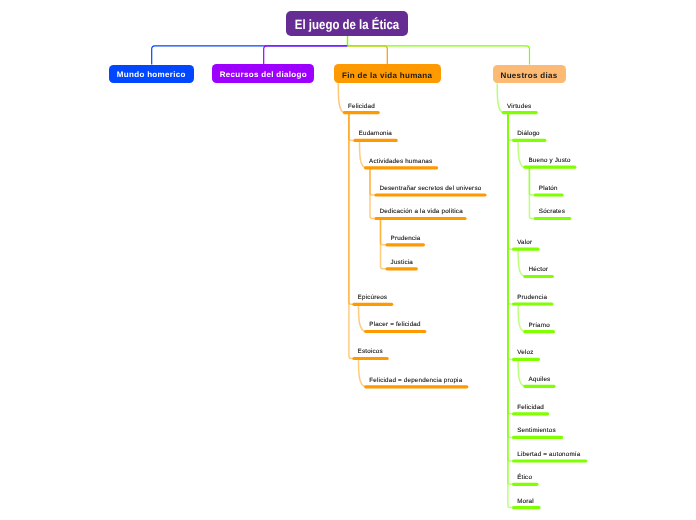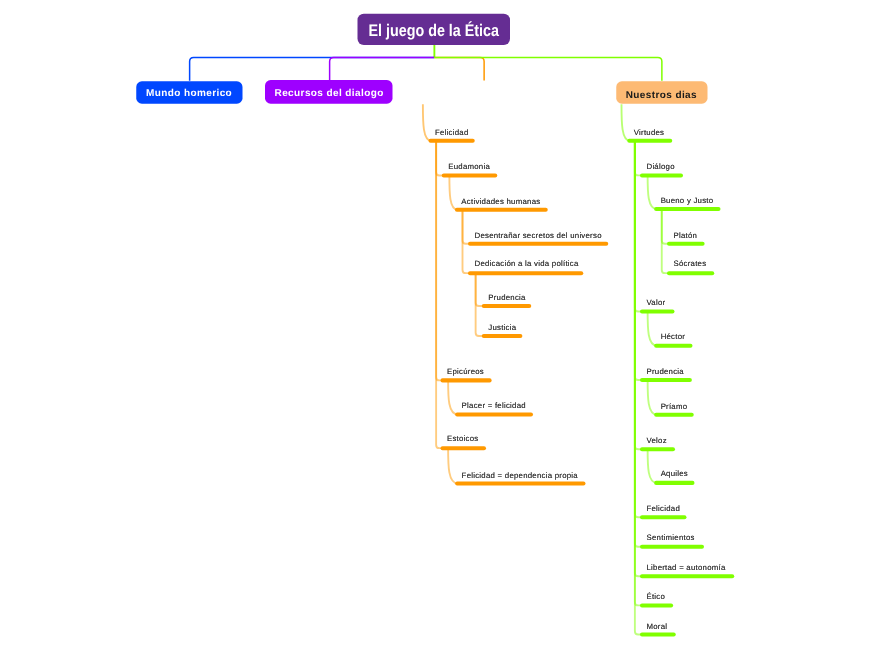--- a/index.html
+++ b/index.html
@@ -91,20 +91,23 @@
   <div class="node root-node" id="n-root" style="left: 285.8px; top: 10.8px; width: 122.6px; height: 25.2px; background: rgb(101, 45, 147); color: rgb(255, 255, 255);">
     <span>El juego de la Ética</span>
   </div>
 
   <div class="node branch-node" id="n-b0" style="left: 109px; top: 64.5px; width: 84.5px; height: 18.6px; background: rgb(0, 71, 255); color: rgb(255, 255, 255);">
     <span>Mundo homerico</span>
   </div>
   <div class="node branch-node" id="n-b1" style="left: 212.2px; top: 64.3px; width: 102.2px; height: 18.9px; background: rgb(158, 0, 255); color: rgb(255, 255, 255);">
     <span>Recursos del dialogo</span>
   </div>
+  <div class="node branch-node" id="n-b2" style="left: 333.7px; top: 64.3px; width: 107px; height: 19.1px; background: rgb(255, 153, 0); color: rgb(26, 26, 26);">
+    <span>Fin de la vida humana</span>
+  </div>
   <div class="node branch-node" id="n-b3" style="left: 492.6px; top: 64.6px; width: 73px; height: 18.8px; background: #fdba74; color: rgb(26, 26, 26);">
     <span>Nuestros dias</span>
   </div>
 <div class="leaf-label" style="left: 348px; top: 103.5px;">Felicidad</div>
     <div class="leaf-label" style="left: 358.6px; top: 131.3px;">Eudamonia</div>
     <div class="leaf-label" style="left: 369.1px; top: 158.7px;">Actividades humanas</div>
     <div class="leaf-label" style="left: 379.6px; top: 185.9px;">Desentrañar secretos del universo</div>
     <div class="leaf-label" style="left: 379.6px; top: 209.4px;">Dedicación a la vida política</div>
     <div class="leaf-label" style="left: 390.6px; top: 235.7px;">Prudencia</div>
     <div class="leaf-label" style="left: 390.6px; top: 259.7px;">Justicia</div>

